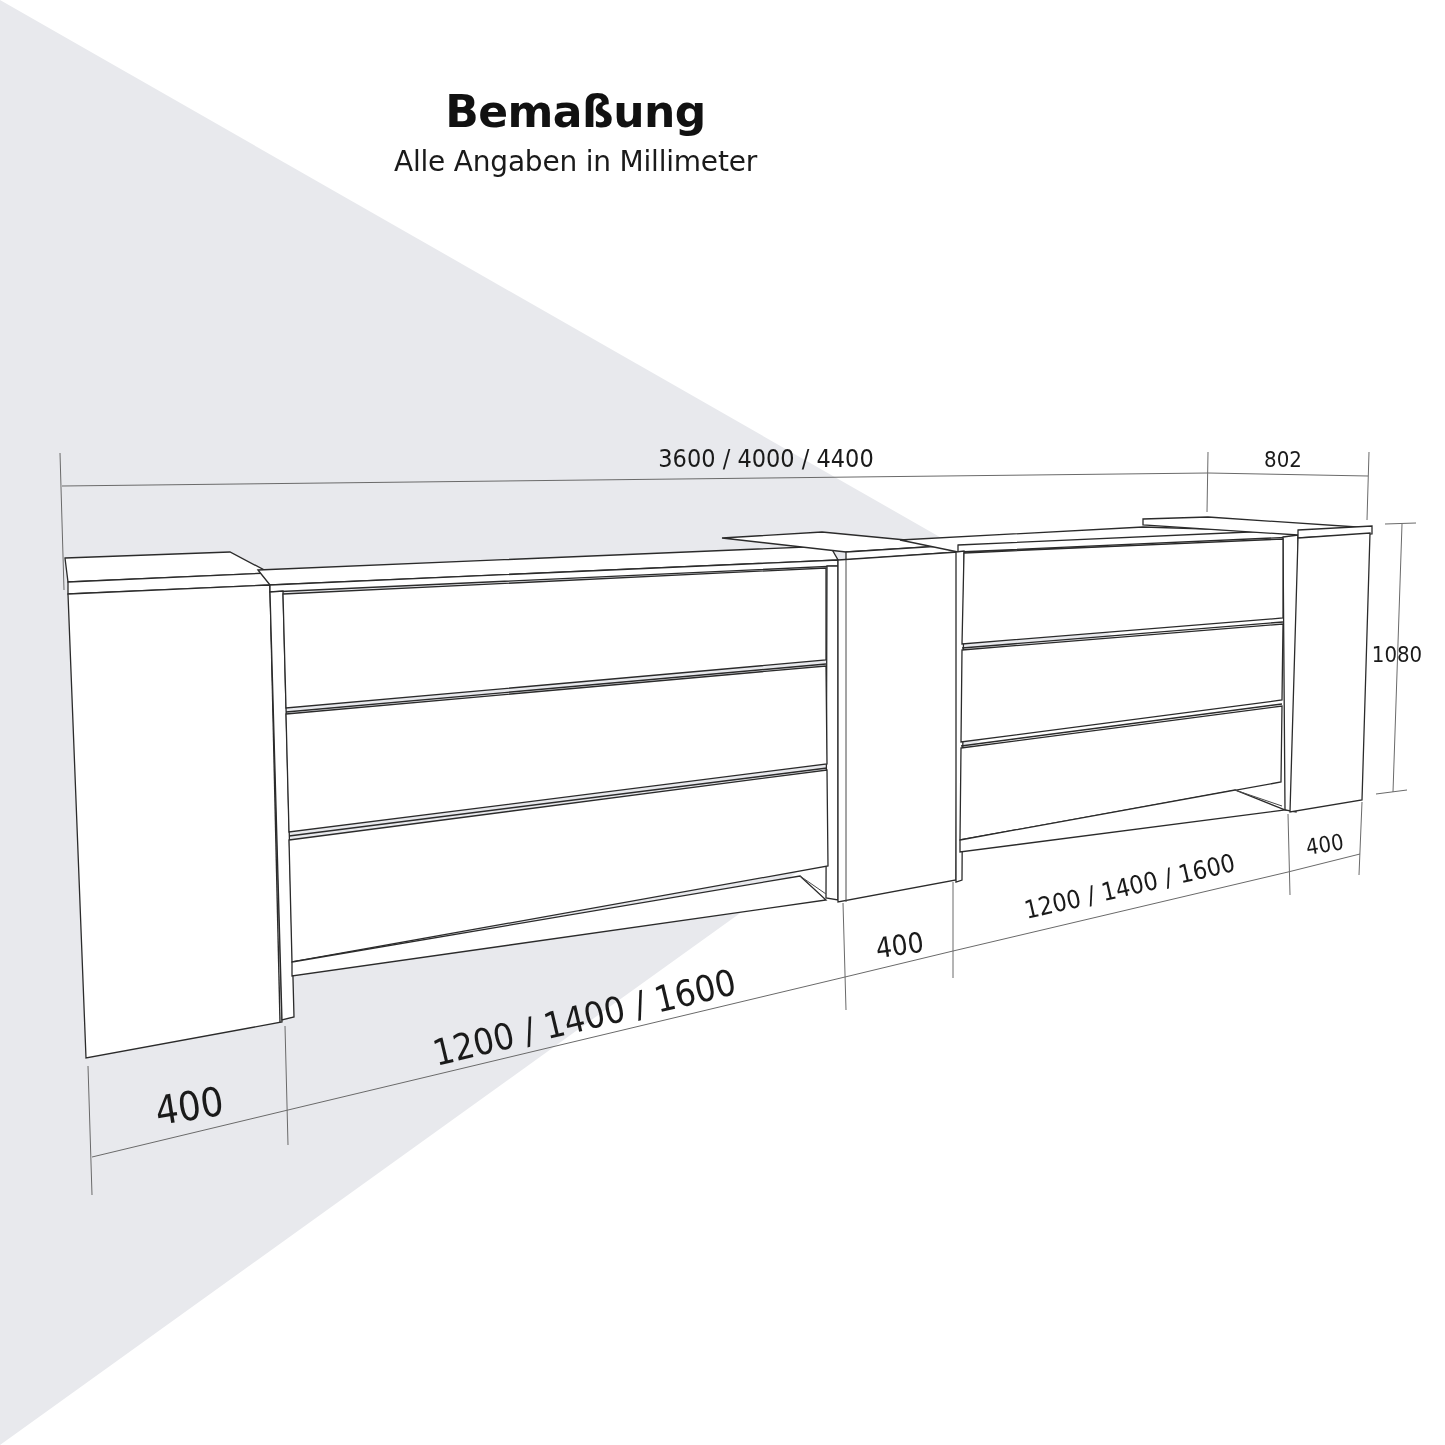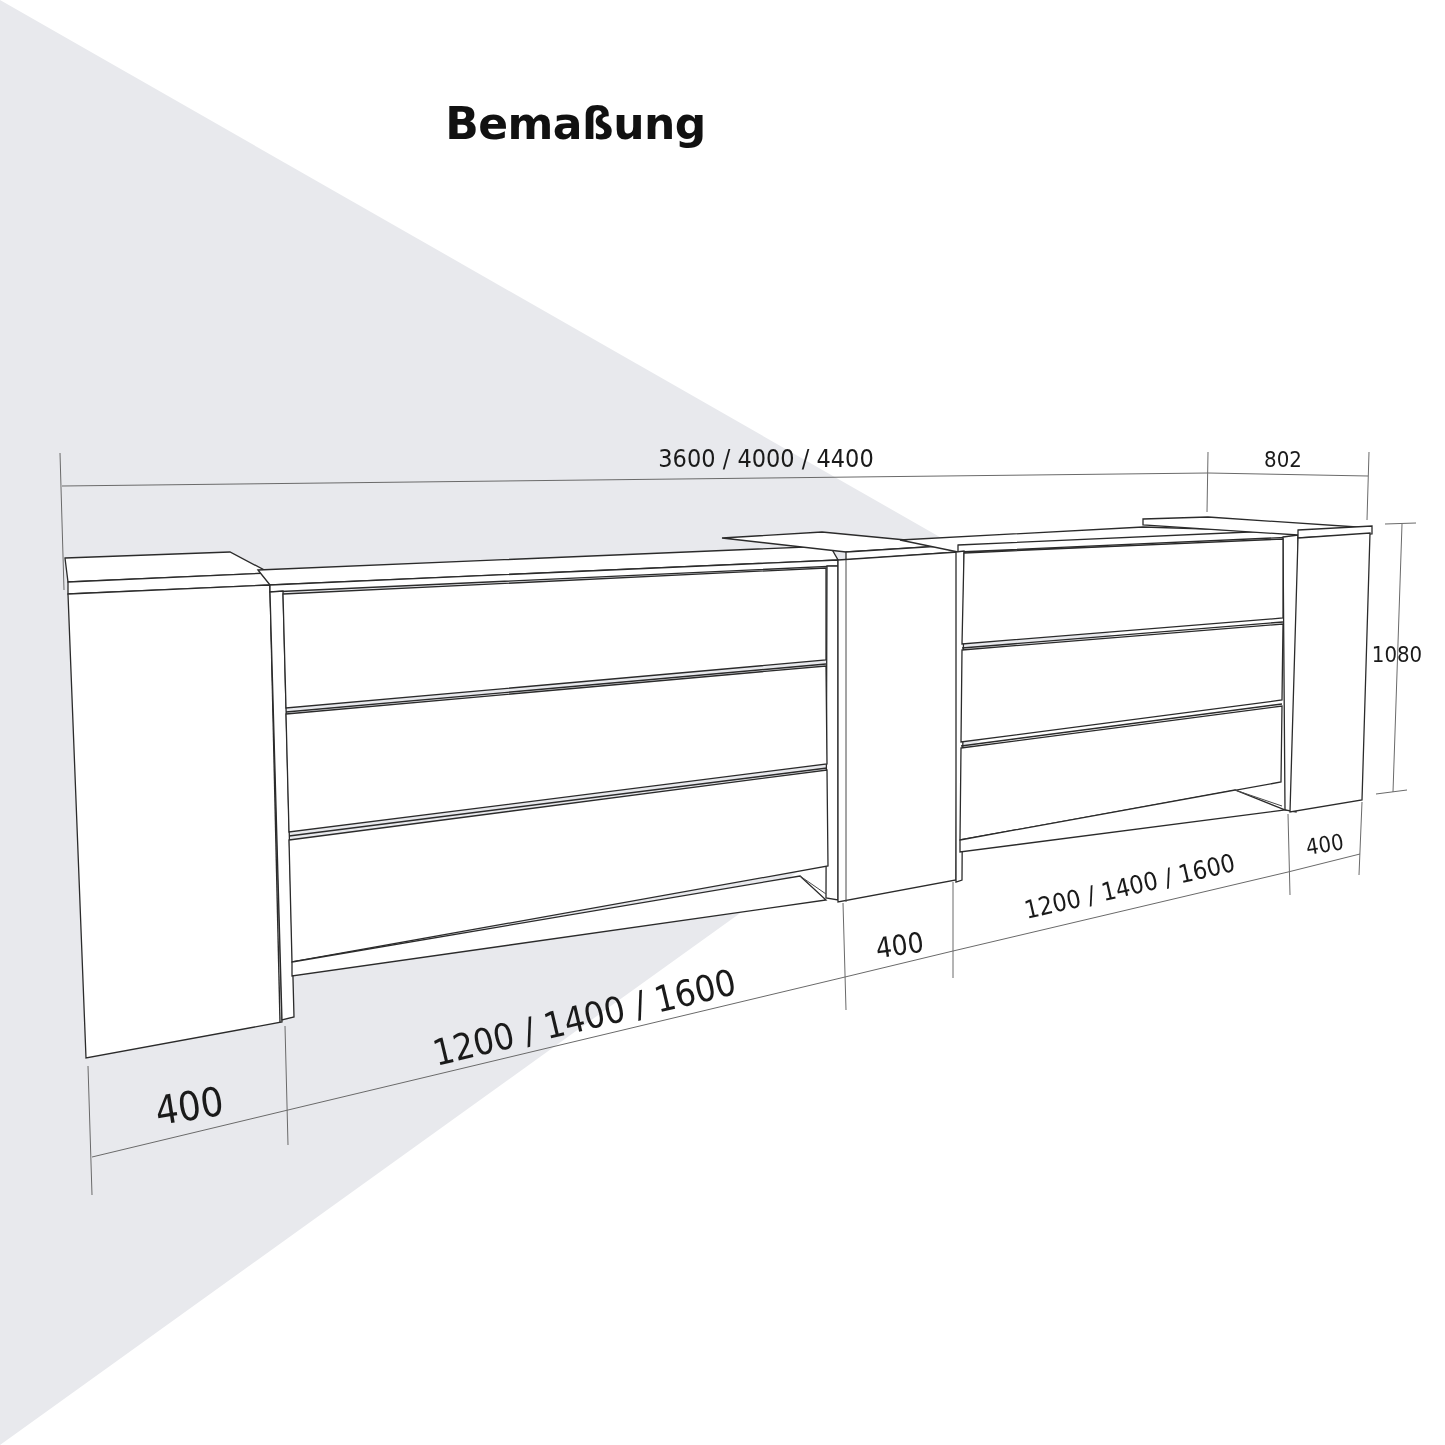--- a/index.html
+++ b/index.html
@@ -17,21 +17,21 @@
     #stage {
       position: absolute;
       left: 0;
       top: 0;
       width: 1371px;
       height: 1445px;
     }
     .header {
       position: absolute;
       left: 0;
-      top: 96px;
+      top: 84px;
       width: 1151px;
       text-align: center;
       z-index: 3;
     }
     .title {
       font-family: "DejaVu Sans", sans-serif;
       font-weight: bold;
       font-size: 44px;
       color: #111111;
       letter-spacing: -0.5px;
@@ -192,13 +192,14 @@
       <line class="dim-line" x1="1288" y1="814" x2="1290" y2="895"></line>
       <line class="dim-line" x1="1288" y1="872" x2="1360" y2="854"></line>
       <line class="dim-line" x1="1362" y1="802" x2="1359" y2="875"></line>
       <text x="1325" y="852" font-size="22" text-anchor="middle" transform="rotate(-9 1325 846)">400</text>
     </g>
   </svg>
 </div>
 
 <div class="header">
   <div class="title">Bemaßung</div>
+  <div class="subtitle">Alle Angaben in Millimeter</div>
 </div>
 
 </body></html>

